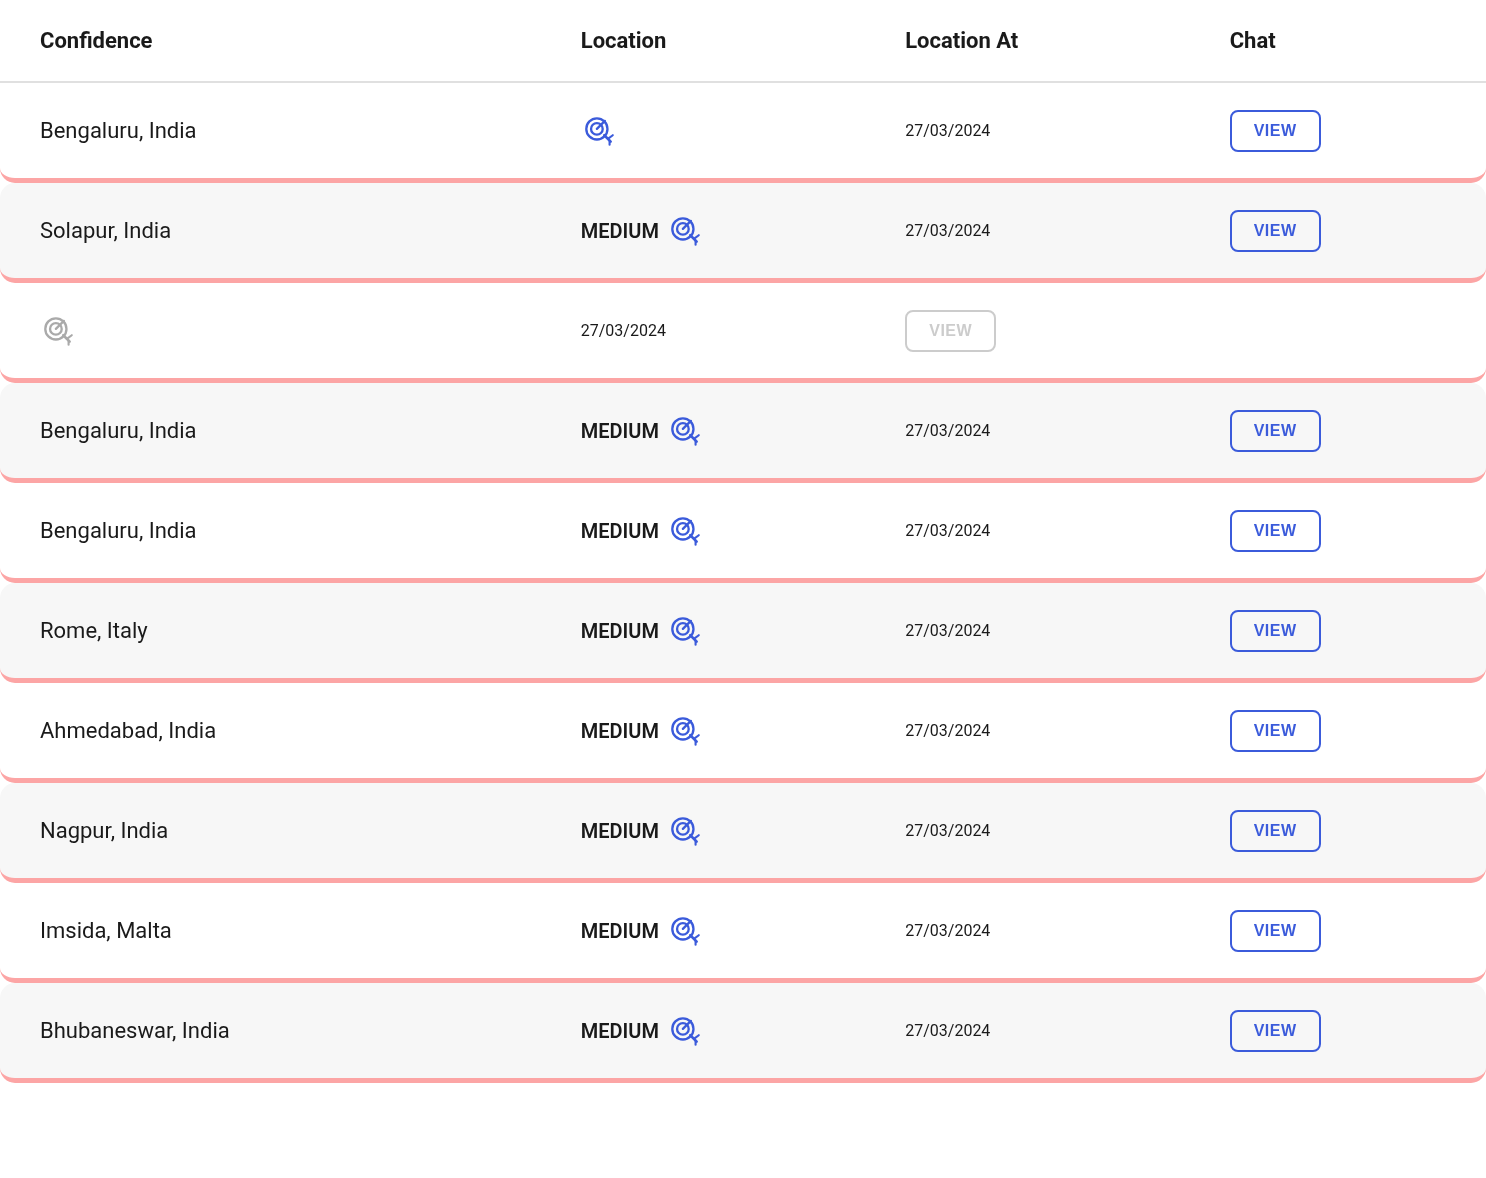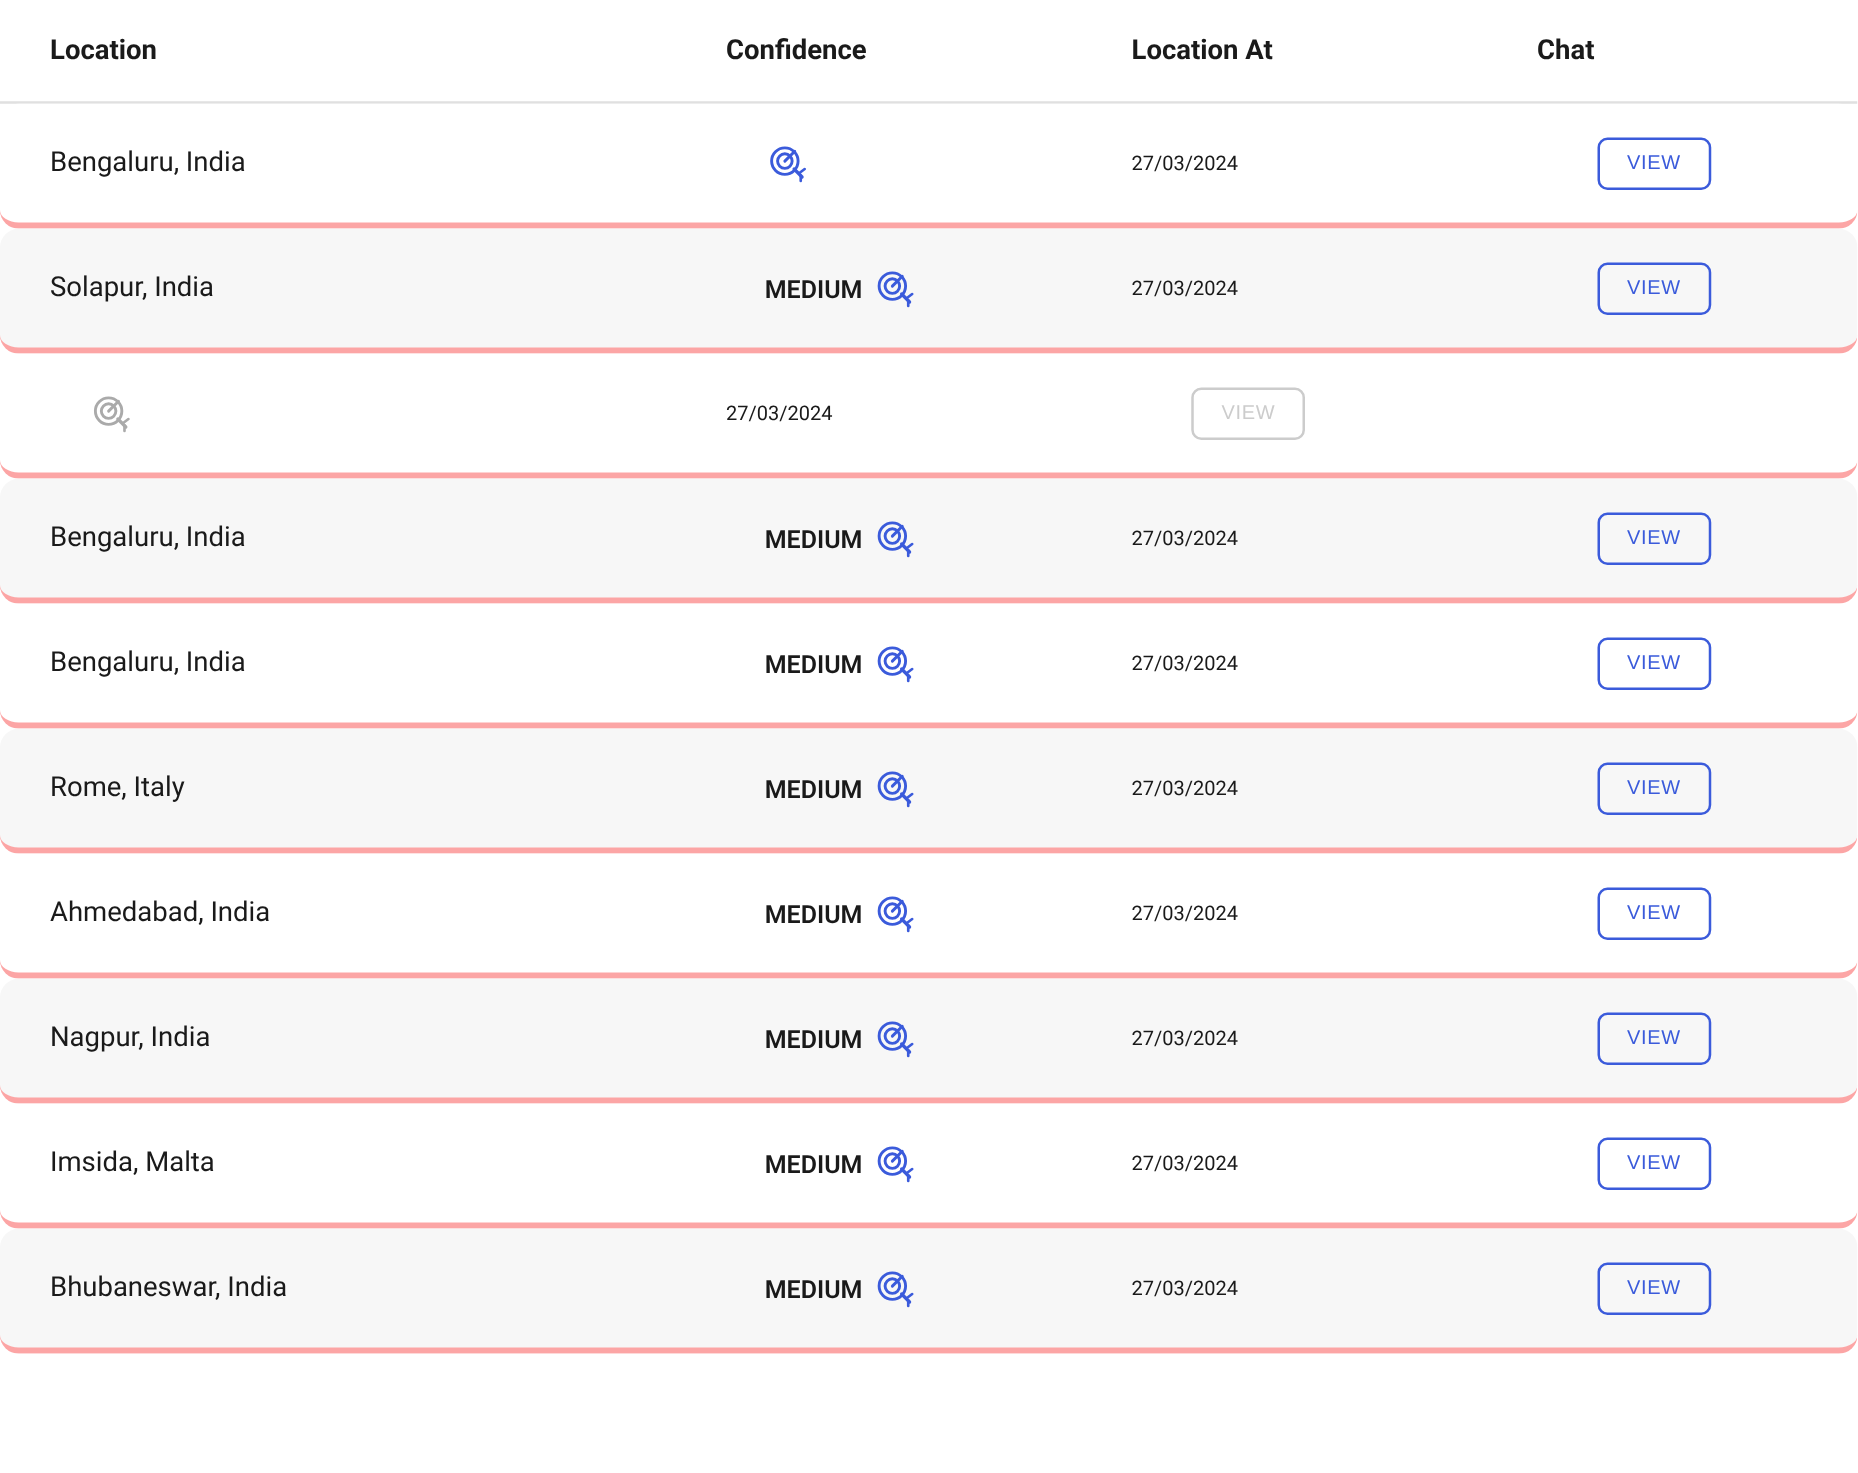--- a/index.html
+++ b/index.html
@@ -58,21 +58,20 @@
       color: #1a1a1a;
     }
 
     .confidence-cell {
       display: flex;
       align-items: center;
       gap: 8px;
       font-size: 20px;
       font-weight: 600;
       color: #1a1a1a;
-      margin-left: 31px;
     }
 
     .confidence-icon {
       display: inline-flex;
       align-items: center;
       justify-content: center;
     }
 
     .confidence-icon svg {
       width: 36px;
@@ -83,42 +82,41 @@
       font-size: 16px;
       color: #1a1a1a;
     }
 
     .view-btn {
       display: inline-block;
       border: 2px solid #3b5bdb;
       border-radius: 8px;
       padding: 10px 22px;
       font-size: 16px;
-      font-weight: 400;
+      font-weight: 700;
       color: #3b5bdb;
       background: transparent;
       cursor: pointer;
       letter-spacing: 0.5px;
       text-transform: uppercase;
-      margin-left: 48px;
     }
 
     .view-btn.disabled {
       border-color: #cccccc;
       color: #cccccc;
       cursor: default;
     }
   </style>
 </head>
 <body>
 
 <div class="table-container">
   <div class="table-header">
+    <div class="header-cell">Confidence</div>
     <div class="header-cell">Location</div>
-    <div class="header-cell">Confidence</div>
     <div class="header-cell">Location At</div>
     <div class="header-cell">Chat</div>
   </div>
 
   <div id="table-body">
       <div class="table-row">
         <div class="cell">Bengaluru, India</div>
         <div class="cell confidence-cell">
           <span class="confidence-icon">
             <svg width="34" height="34" viewBox="0 0 34 34" fill="none" xmlns="http://www.w3.org/2000/svg">

